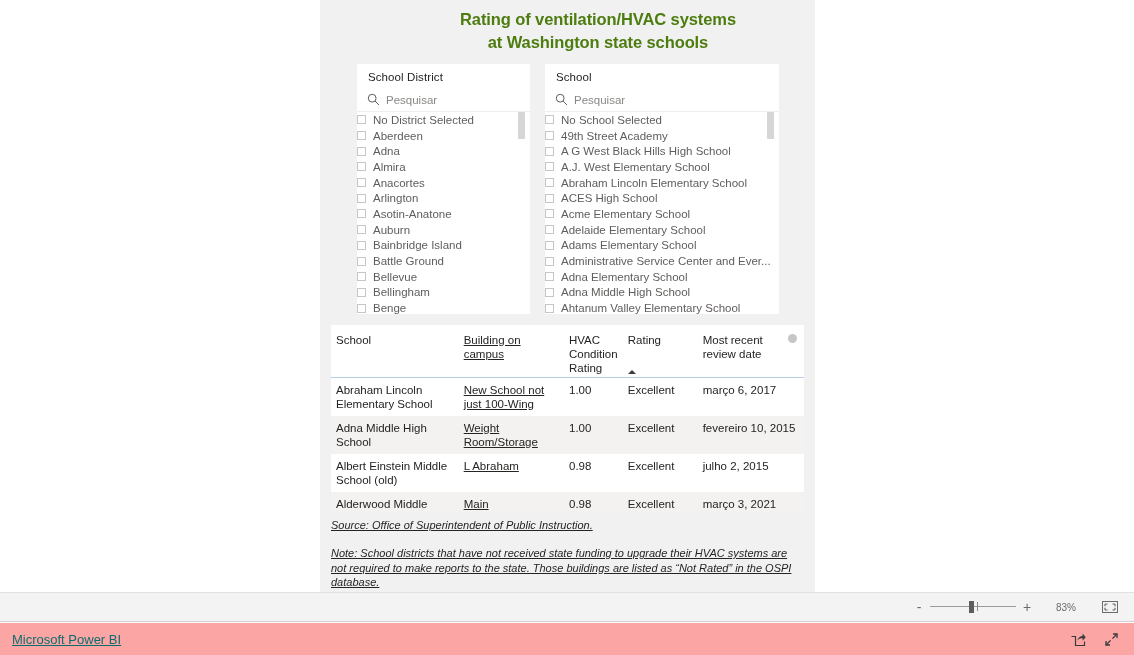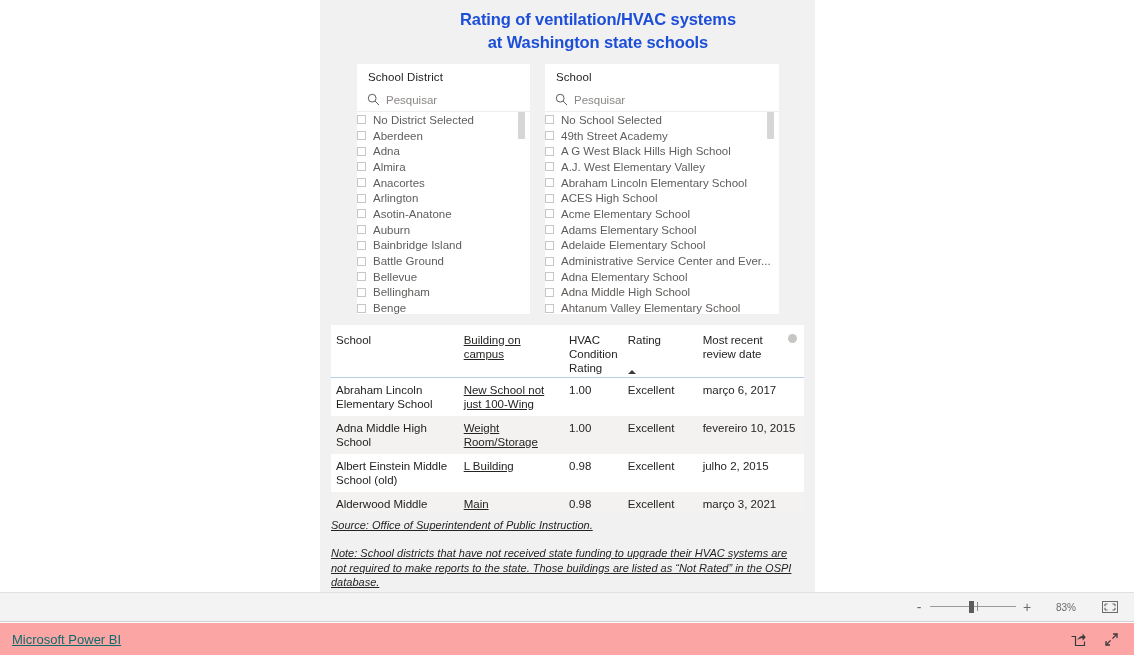--- a/index.html
+++ b/index.html
@@ -39,21 +39,21 @@
     background: #f1f1f1;
   }
 
   
   .report-title {
     position: absolute;
     left: 0;
     top: 8px;
     width: 556px;
     text-align: center;
-    color: #1d4ed8;
+    color: #4d7c0f;
     font-size: 16.5px;
     font-weight: bold;
     line-height: 23px;
     letter-spacing: -0.1px;
   }
   .report-title .line {
     display: block;
   }
 
   
@@ -452,41 +452,41 @@
             <div class="slicer-item">
               <span class="cbox"></span>
               <span class="slicer-label">49th Street Academy</span>
             </div>
             <div class="slicer-item">
               <span class="cbox"></span>
               <span class="slicer-label">A G West Black Hills High School</span>
             </div>
             <div class="slicer-item">
               <span class="cbox"></span>
-              <span class="slicer-label">A.J. West Elementary Valley</span>
+              <span class="slicer-label">A.J. West Elementary School</span>
             </div>
             <div class="slicer-item">
               <span class="cbox"></span>
               <span class="slicer-label">Abraham Lincoln Elementary School</span>
             </div>
             <div class="slicer-item">
               <span class="cbox"></span>
               <span class="slicer-label">ACES High School</span>
             </div>
             <div class="slicer-item">
               <span class="cbox"></span>
               <span class="slicer-label">Acme Elementary School</span>
             </div>
             <div class="slicer-item">
               <span class="cbox"></span>
+              <span class="slicer-label">Adelaide Elementary School</span>
+            </div>
+            <div class="slicer-item">
+              <span class="cbox"></span>
               <span class="slicer-label">Adams Elementary School</span>
-            </div>
-            <div class="slicer-item">
-              <span class="cbox"></span>
-              <span class="slicer-label">Adelaide Elementary School</span>
             </div>
             <div class="slicer-item">
               <span class="cbox"></span>
               <span class="slicer-label">Administrative Service Center and Ever...</span>
             </div>
             <div class="slicer-item">
               <span class="cbox"></span>
               <span class="slicer-label">Adna Elementary School</span>
             </div>
             <div class="slicer-item">
@@ -535,21 +535,21 @@
               </tr>
               <tr class="alt">
                 <td class="col-school">Adna Middle High School</td>
                 <td class="col-building">Weight Room/Storage</td>
                 <td class="col-hvac">1.00</td>
                 <td class="col-rating">Excellent</td>
                 <td class="col-date">fevereiro 10, 2015</td>
               </tr>
               <tr>
                 <td class="col-school">Albert Einstein Middle School (old)</td>
-                <td class="col-building">L Building</td>
+                <td class="col-building">L Abraham</td>
                 <td class="col-hvac">0.98</td>
                 <td class="col-rating">Excellent</td>
                 <td class="col-date">julho 2, 2015</td>
               </tr>
               <tr class="alt">
                 <td class="col-school">Alderwood Middle School</td>
                 <td class="col-building">Main</td>
                 <td class="col-hvac">0.98</td>
                 <td class="col-rating">Excellent</td>
                 <td class="col-date">março 3, 2021</td>

